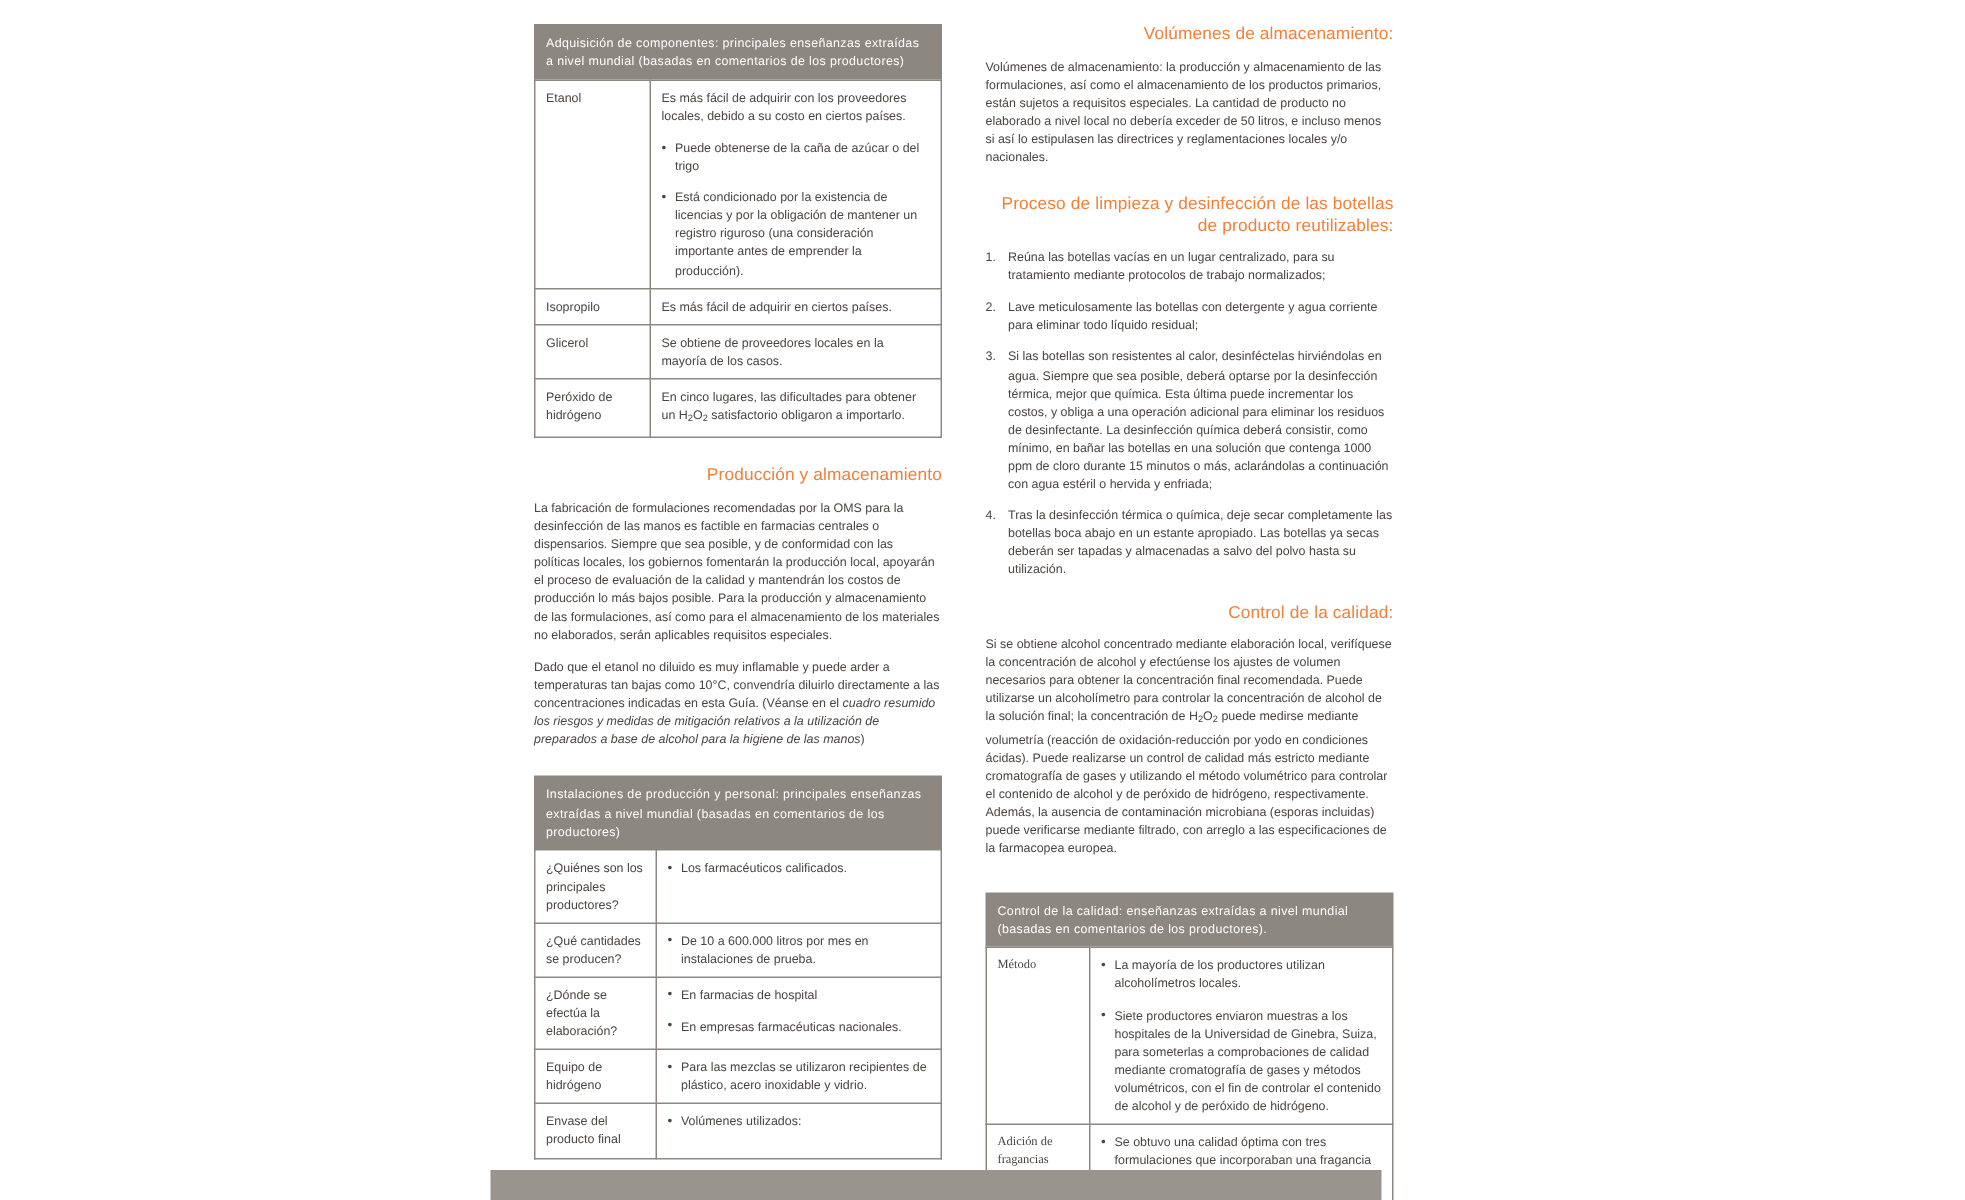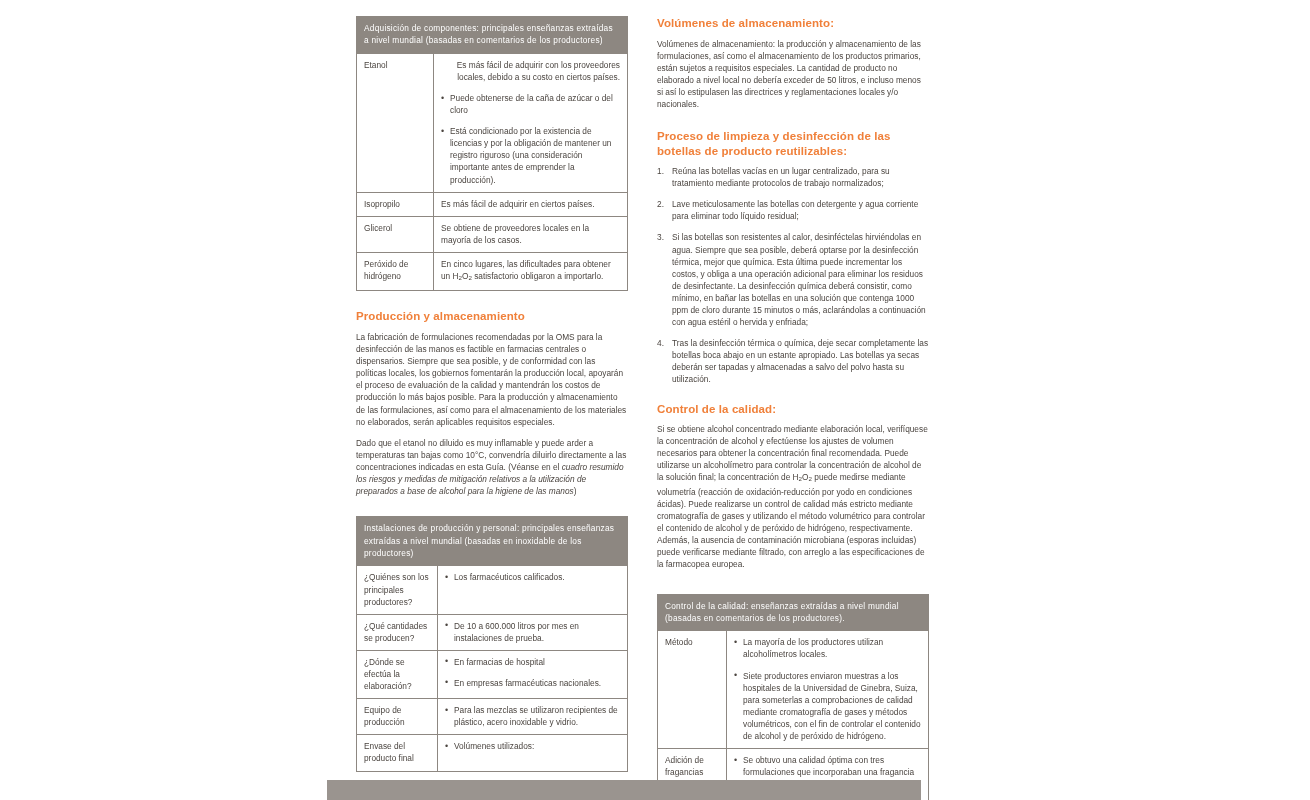--- a/index.html
+++ b/index.html
@@ -33,24 +33,25 @@
 
   .col {
     width: 272px;
     flex: 0 0 272px;
   }
 
   
   h2.section-head {
     font-size: 11.5px;
     line-height: 14.5px;
-    font-weight: bold;
+    font-weight: normal;
     color: #f0803a;
     margin: 0 0 7px 0;
     letter-spacing: 0.1px;
+    text-align: right;
   }
 
   p.body {
     font-size: 8.3px;
     line-height: 12.1px;
     margin: 0 0 9px 0;
     color: #4b4540;
     text-align: left;
   }
   p.body:last-child { margin-bottom: 0; }
@@ -115,20 +116,21 @@
     padding: 5px 7px 6px 7px;
   }
   table.dtable td.key {
     width: 62px;
   }
   table.dtable.w2 td.key {
     width: 66px;
   }
   table.dtable.w3 td.key {
     width: 54px;
+    font-family: Liberation Serif, serif;
   }
 
   ul.blist {
     margin: 0;
     padding: 0;
     list-style: none;
   }
   ul.blist > li {
     position: relative;
     padding-left: 9px;
@@ -137,21 +139,21 @@
   ul.blist > li:last-child { margin-bottom: 0; }
   ul.blist > li::before {
     content: "\2022";
     position: absolute;
     left: 0;
     top: -0.5px;
     font-size: 9px;
     color: #4b4540;
   }
 
-  .plain-cell { display: block; text-align: right; }
+  .plain-cell { display: block; }
   .spacer-10 { height: 10px; }
   .spacer-14 { height: 14px; }
   .spacer-16 { height: 16px; }
   .spacer-18 { height: 18px; }
 
   
   .bottom-band {
     position: absolute;
     left: 327px;
     top: 780px;
@@ -179,21 +181,21 @@
     <div class="col">
 
       <table class="dtable">
         <caption>Adquisición de componentes: principales enseñanzas extraídas a nivel mundial (basadas en comentarios de los productores)</caption>
         <tbody>
           <tr>
             <td class="key">Etanol</td>
             <td>
               <span class="plain-cell">Es más fácil de adquirir con los proveedores locales, debido a su costo en ciertos países.</span>
               <ul class="blist" style="margin-top:9px;">
-                <li>Puede obtenerse de la caña de azúcar o del cloro</li>
+                <li>Puede obtenerse de la caña de azúcar o del trigo</li>
                 <li>Está condicionado por la existencia de licencias y por la obligación de mantener un registro riguroso (una consideración importante antes de emprender la producción).</li>
               </ul>
             </td>
           </tr>
           <tr>
             <td class="key">Isopropilo</td>
             <td>Es más fácil de adquirir en ciertos países.</td>
           </tr>
           <tr>
             <td class="key">Glicerol</td>
@@ -211,21 +213,21 @@
       <h2 class="section-head">Producción y almacenamiento</h2>
 
       <p class="body">La fabricación de formulaciones recomendadas por la OMS para la desinfección de las manos es factible en farmacias centrales o dispensarios. Siempre que sea posible, y de conformidad con las políticas locales, los gobiernos fomentarán la producción local, apoyarán el proceso de evaluación de la calidad y mantendrán los costos de producción lo más bajos posible. Para la producción y almacenamiento de las formulaciones, así como para el almacenamiento de los materiales no elaborados, serán aplicables requisitos especiales.</p>
 
       <p class="body"><span>Dado que el etanol no diluido es muy inflamable y puede arder a temperaturas tan bajas como 10°C, convendría diluirlo directamente a las concentraciones indicadas en esta Guía. (Véanse en el </span><span class="ital">cuadro resumido los riesgos y medidas de mitigación relativos a la utilización de preparados a base de alcohol para la higiene de las manos</span><span>)</span></p>
 
 
       <div class="spacer-10"></div>
 
       <table class="dtable w2">
-        <caption>Instalaciones de producción y personal: principales enseñanzas extraídas a nivel mundial (basadas en inoxidable de los productores)</caption>
+        <caption>Instalaciones de producción y personal: principales enseñanzas extraídas a nivel mundial (basadas en comentarios de los productores)</caption>
         <tbody>
           <tr>
             <td class="key">¿Quiénes son los principales productores?</td>
             <td>
               <ul class="blist">
                 <li>Los farmacéuticos calificados.</li>
               </ul>
             </td>
           </tr>
           <tr>
@@ -239,21 +241,21 @@
           <tr>
             <td class="key">¿Dónde se efectúa la elaboración?</td>
             <td>
               <ul class="blist">
                 <li>En farmacias de hospital</li>
                 <li>En empresas farmacéuticas nacionales.</li>
               </ul>
             </td>
           </tr>
           <tr>
-            <td class="key">Equipo de producción</td>
+            <td class="key">Equipo de hidrógeno</td>
             <td>
               <ul class="blist">
                 <li>Para las mezclas se utilizaron recipientes de plástico, acero inoxidable y vidrio.</li>
               </ul>
             </td>
           </tr>
           <tr>
             <td class="key">Envase del producto final</td>
             <td>
               <ul class="blist">

